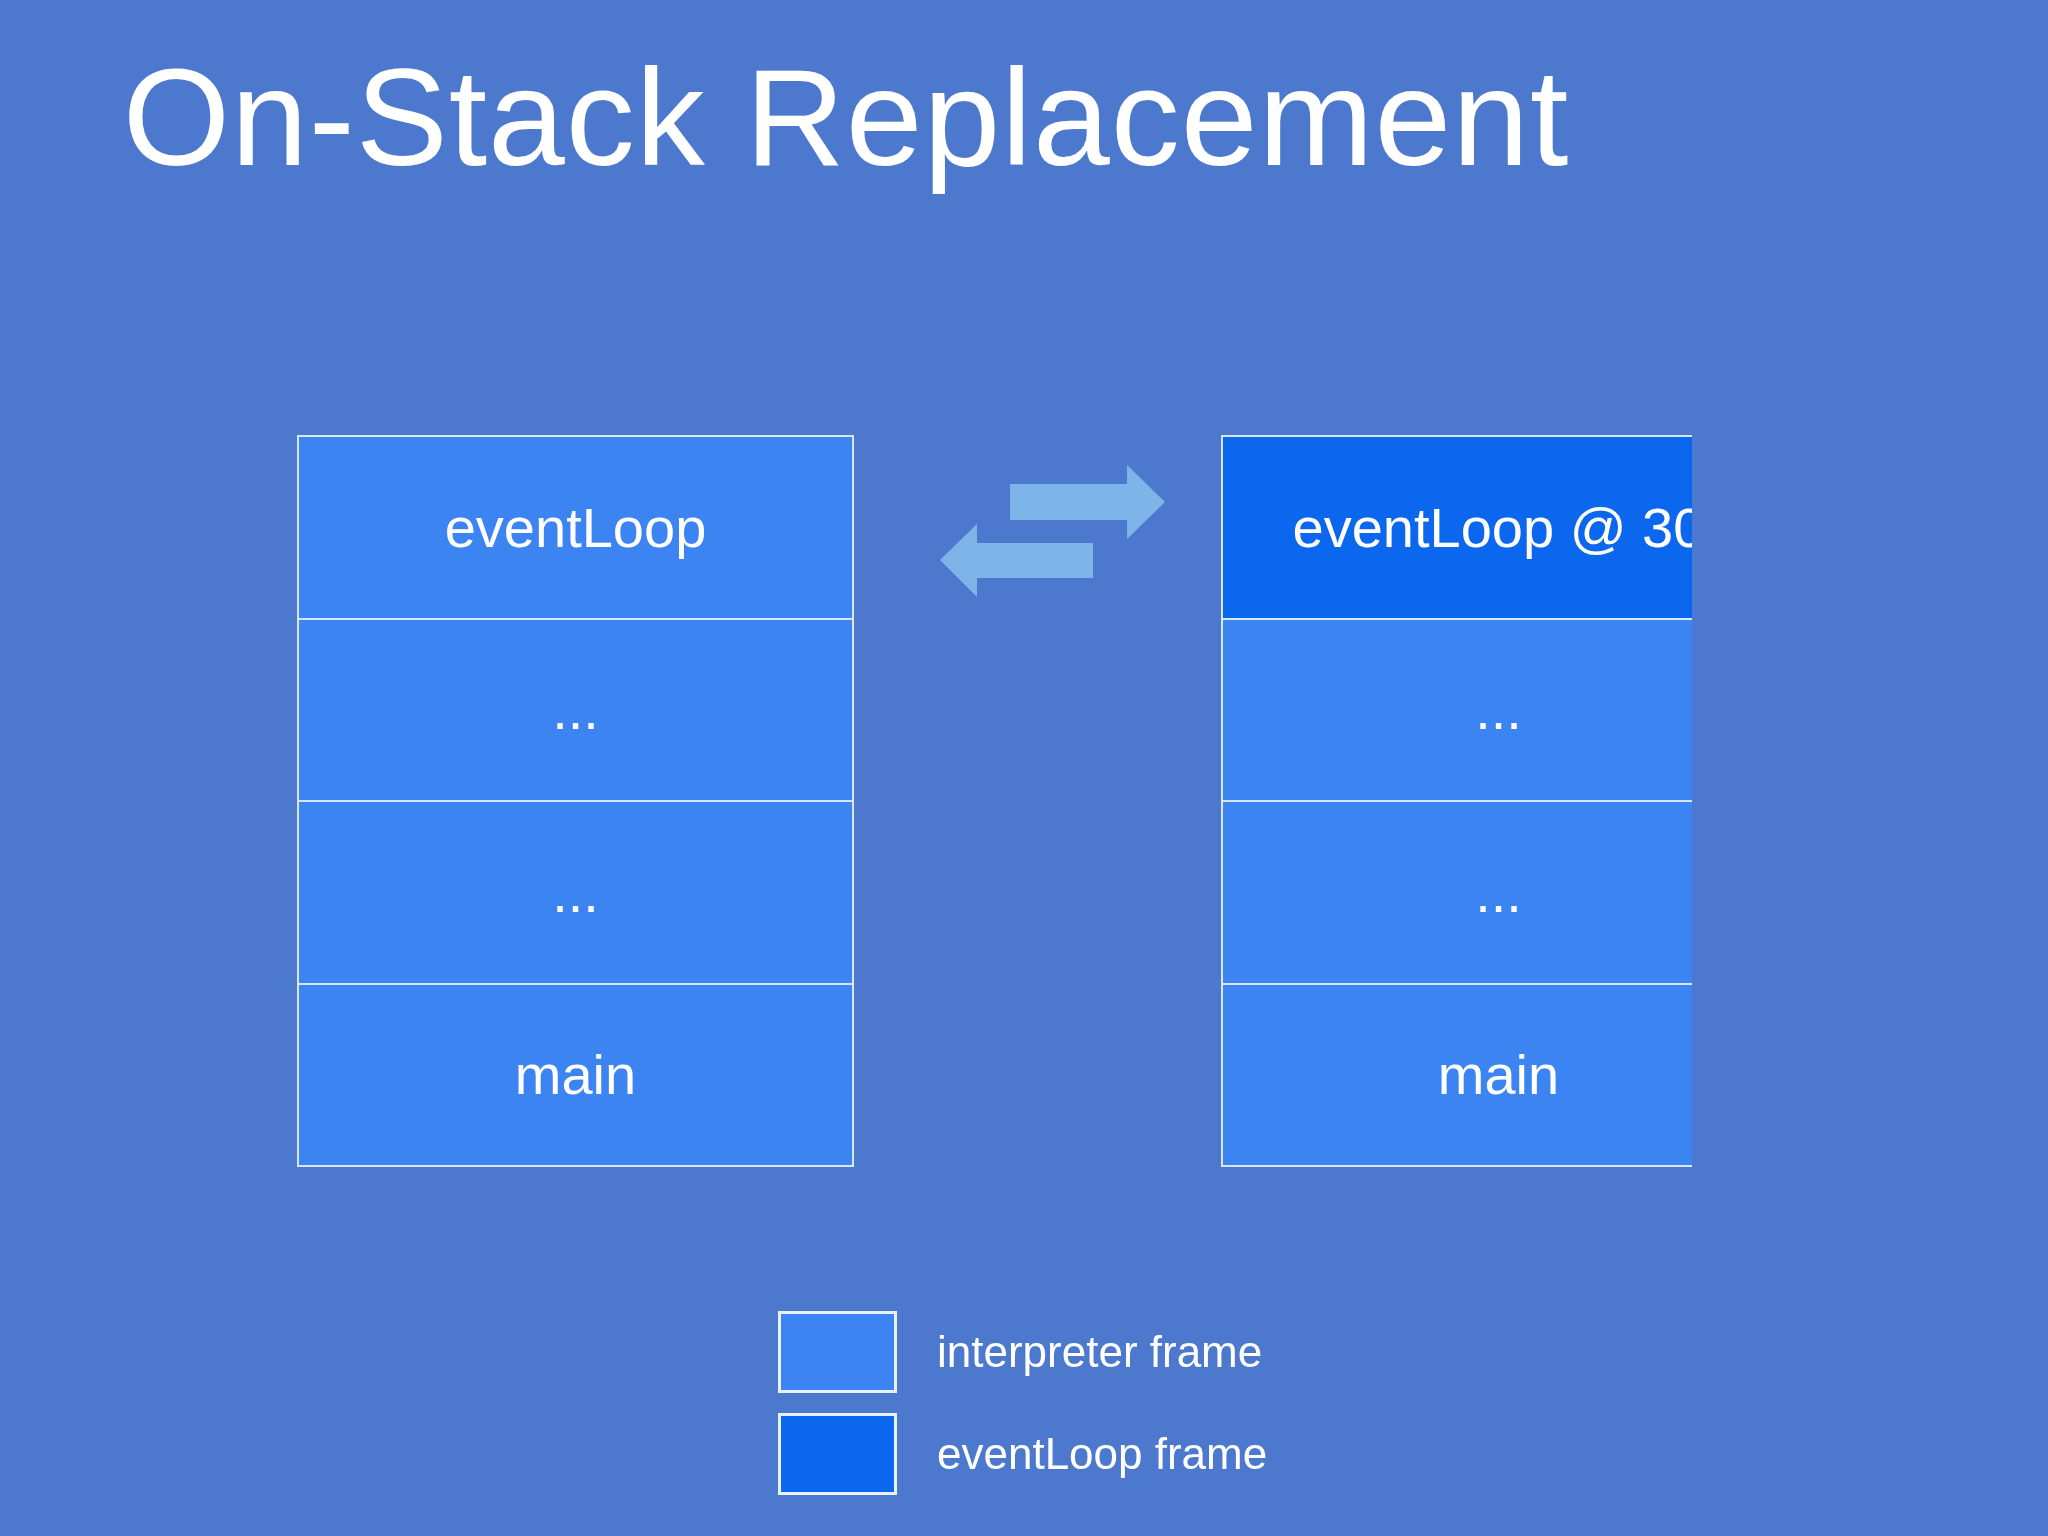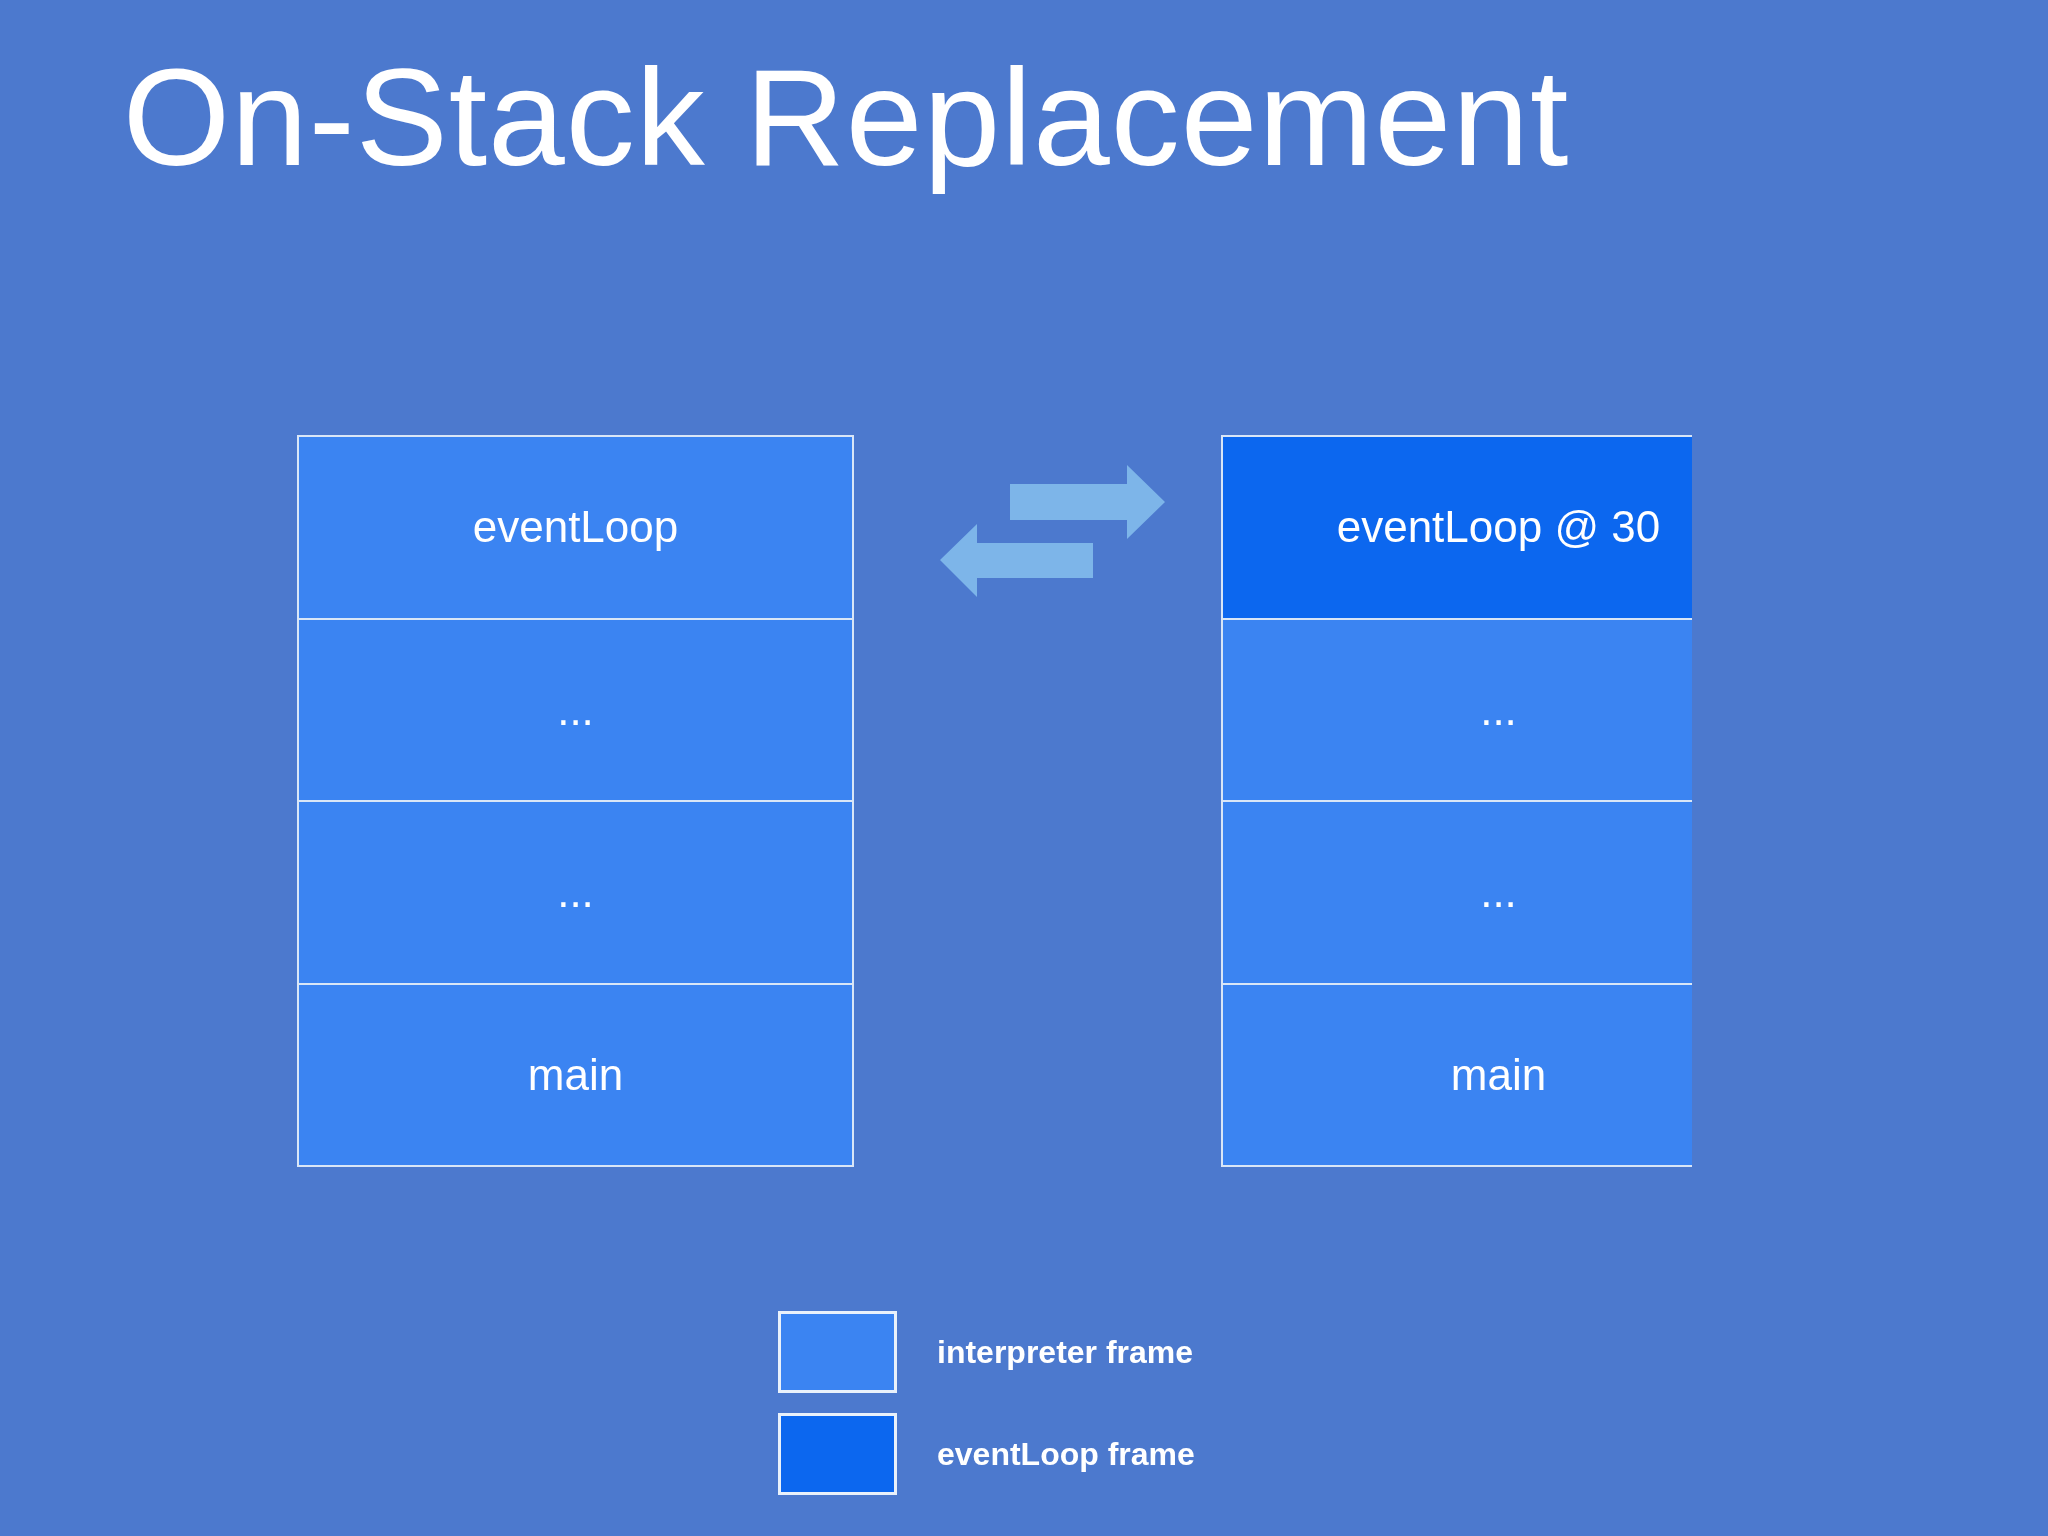--- a/index.html
+++ b/index.html
@@ -44,21 +44,21 @@
     display: flex;
     align-items: center;
     justify-content: center;
     background: var(--interpreter, #3b84f2);
     border-top: 2px solid var(--line, #d9e6f7);
     box-sizing: border-box;
   }
   .frame:first-child { border-top: none; }
   .frame.compiled { background: var(--compiled, #0c67ef); }
   .frame-label {
-    font-size: 44px;
+    font-size: 56px;
     font-weight: 300;
     color: #ffffff;
     white-space: nowrap;
     text-align: right;
   }
   .arrows {
     position: absolute;
     left: 930px;
     top: 460px;
     width: 240px;
@@ -80,22 +80,22 @@
   }
   .legend-swatch {
     width: 119px;
     height: 82px;
     box-sizing: border-box;
     border: 3px solid #e9f1fb;
   }
   .legend-swatch.interpreter { background: var(--interpreter, #3b84f2); }
   .legend-swatch.compiled    { background: var(--compiled, #0c67ef); }
   .legend-label {
-    font-size: 32px;
-    font-weight: 700;
+    font-size: 44px;
+    font-weight: 400;
     color: #ffffff;
     white-space: nowrap;
   }
 </style>
 </head>
 <body>
 
 <div class="slide">
 
   <h1 class="title">On-Stack Replacement</h1>

